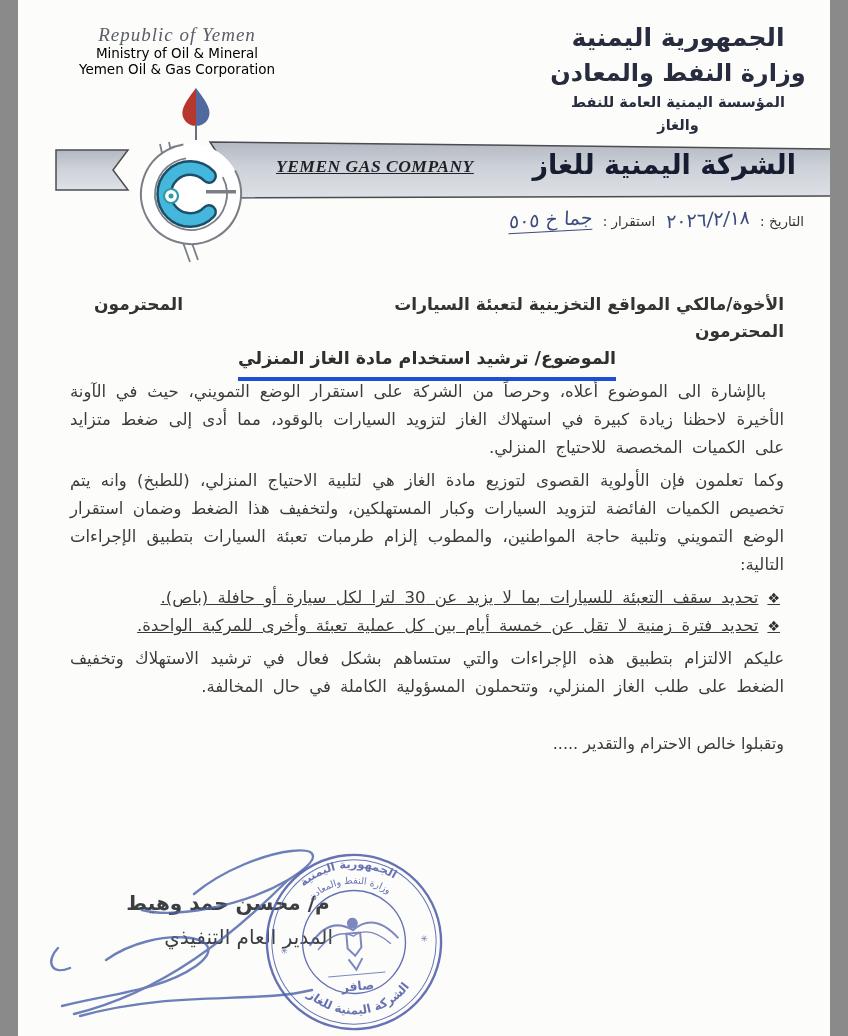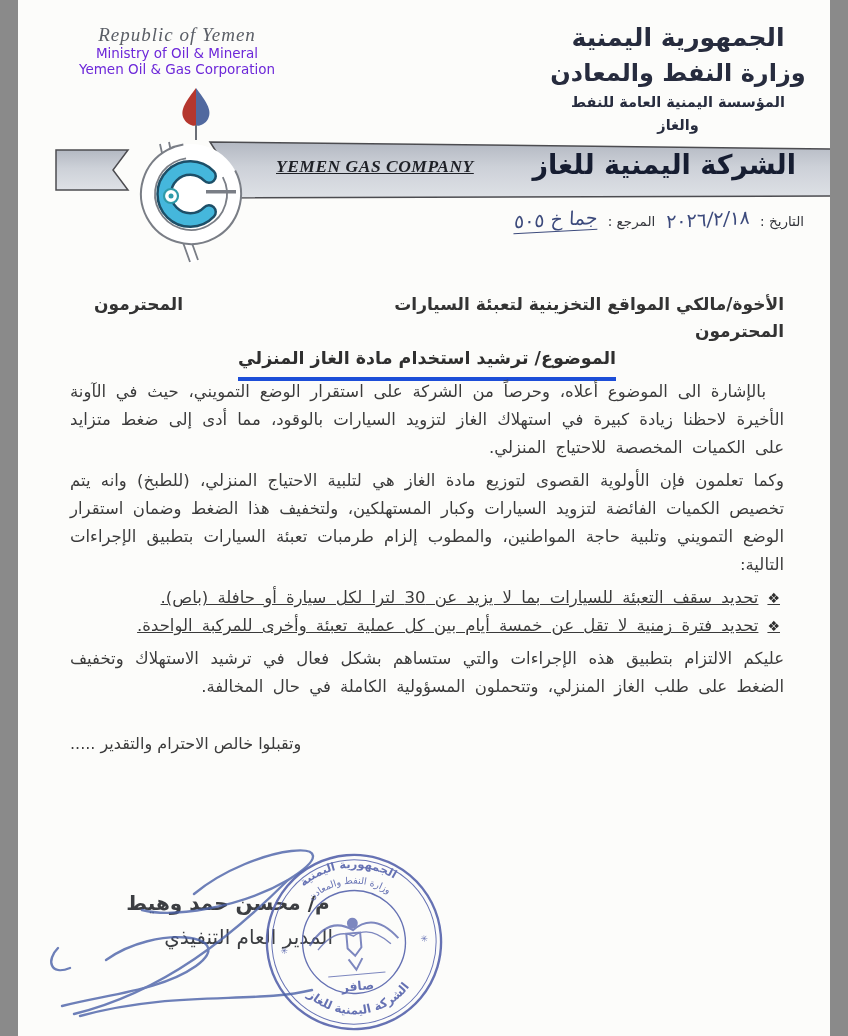--- a/index.html
+++ b/index.html
@@ -4,21 +4,21 @@
 <style>
   html,body{margin:0;padding:0;background:#8a8a8a;}
   .page{
     position:relative;width:812px;height:1036px;margin:0 auto;
     background:#fcfcfa;overflow:hidden;
     font-family:"DejaVu Sans",sans-serif;color:#3a3a3a;
   }
   
   .en-header{position:absolute;left:48px;top:24px;width:222px;text-align:center;color:#44474e;}
   .en-script{font-family:"Liberation Serif",serif;font-style:italic;font-size:19px;color:#5a5e66;letter-spacing:1px;}
-  .en-line{font-size:13.5px;line-height:1.15;color:#6d28d9;}
+  .en-line{font-size:13.5px;line-height:1.15;color:#000000;}
   .ar-header{position:absolute;right:22px;top:20px;width:260px;text-align:center;direction:rtl;color:#272c3e;}
   .ar-h1{font-size:25px;font-weight:bold;line-height:1.45;}
   .ar-h2{font-size:24px;font-weight:bold;line-height:1.45;}
   .ar-h3{font-size:14.5px;font-weight:bold;line-height:1.6;}
   .banner-svg{position:absolute;left:0;top:138px;z-index:1;}
   .banner-en{
     position:absolute;left:258px;top:156px;z-index:2;
     font-family:"Liberation Serif",serif;font-style:italic;font-weight:bold;
     font-size:17.5px;letter-spacing:.5px;color:#1f2127;text-decoration:underline;
   }
@@ -45,21 +45,21 @@
     font-size:16.5px;line-height:1.7;color:#3b3b3b;text-align:justify;text-align-last:right;
     letter-spacing:1px;word-spacing:4px;margin:0 0 5px;
   }
   .indent{text-indent:18px;}
   .bullets{margin:0 4px 5px 0;text-decoration:underline;}
   .bullet{
     font-size:16.5px;line-height:1.7;color:#3b3b3b;text-align:justify;text-align-last:right;
     letter-spacing:1px;word-spacing:4px;padding-right:30px;text-indent:-30px;
   }
   .bullet .marker{font-size:14px;margin-left:9px;color:#2f2f2f;}
-  .closing{text-align:left;font-size:16px;color:#3b3b3b;margin-top:32px;letter-spacing:.5px;}
+  .closing{text-align:right;font-size:16px;color:#3b3b3b;margin-top:32px;letter-spacing:.5px;}
   
   .sig-name{position:absolute;left:88px;top:891px;width:244px;text-align:center;direction:rtl;
     font-size:20px;font-weight:bold;color:#3c3e42;z-index:4;}
   .sig-title{position:absolute;left:91px;top:925px;width:224px;text-align:right;direction:rtl;
     font-size:20px;font-weight:normal;color:#3c3e42;z-index:4;}
   .stamp{position:absolute;left:238px;top:848px;z-index:5;transform:rotate(-5deg);opacity:.92;}
   .sig-ink{position:absolute;left:26px;top:842px;z-index:6;opacity:.8;}
 </style>
 </head>
 <body>
@@ -110,21 +110,21 @@
     <circle cx="47" cy="112" r="2.5" fill="#2f9aa8"></circle>
 
     <path d="M72,4 C63,16 55,26 60,35 C63,41 71,43 72,41 Z" fill="#b5372e"></path>
     <path d="M72,4 C81,16 89,26 84,35 C81,41 73,43 72,41 Z" fill="#51699f"></path>
     <path d="M72,41 L72,56" stroke="#6b6f77" stroke-width="2"></path>
   </svg>
 
   <div class="meta">
     <span>التاريخ :</span>
     <span class="ink">٢٠٢٦/٢/١٨</span>
-    <span>المرجع :</span>
+    <span>استقرار :</span>
     <span class="ink ref">جما خ ٥٠٥</span>
   </div>
 
   <div class="content">
 
     <div class="recip-row">
       <span>الأخوة/مالكي المواقع التخزينية لتعبئة السيارات</span>
       <span class="honorific">المحترمون</span>
     </div>
     <div class="recip-row">

